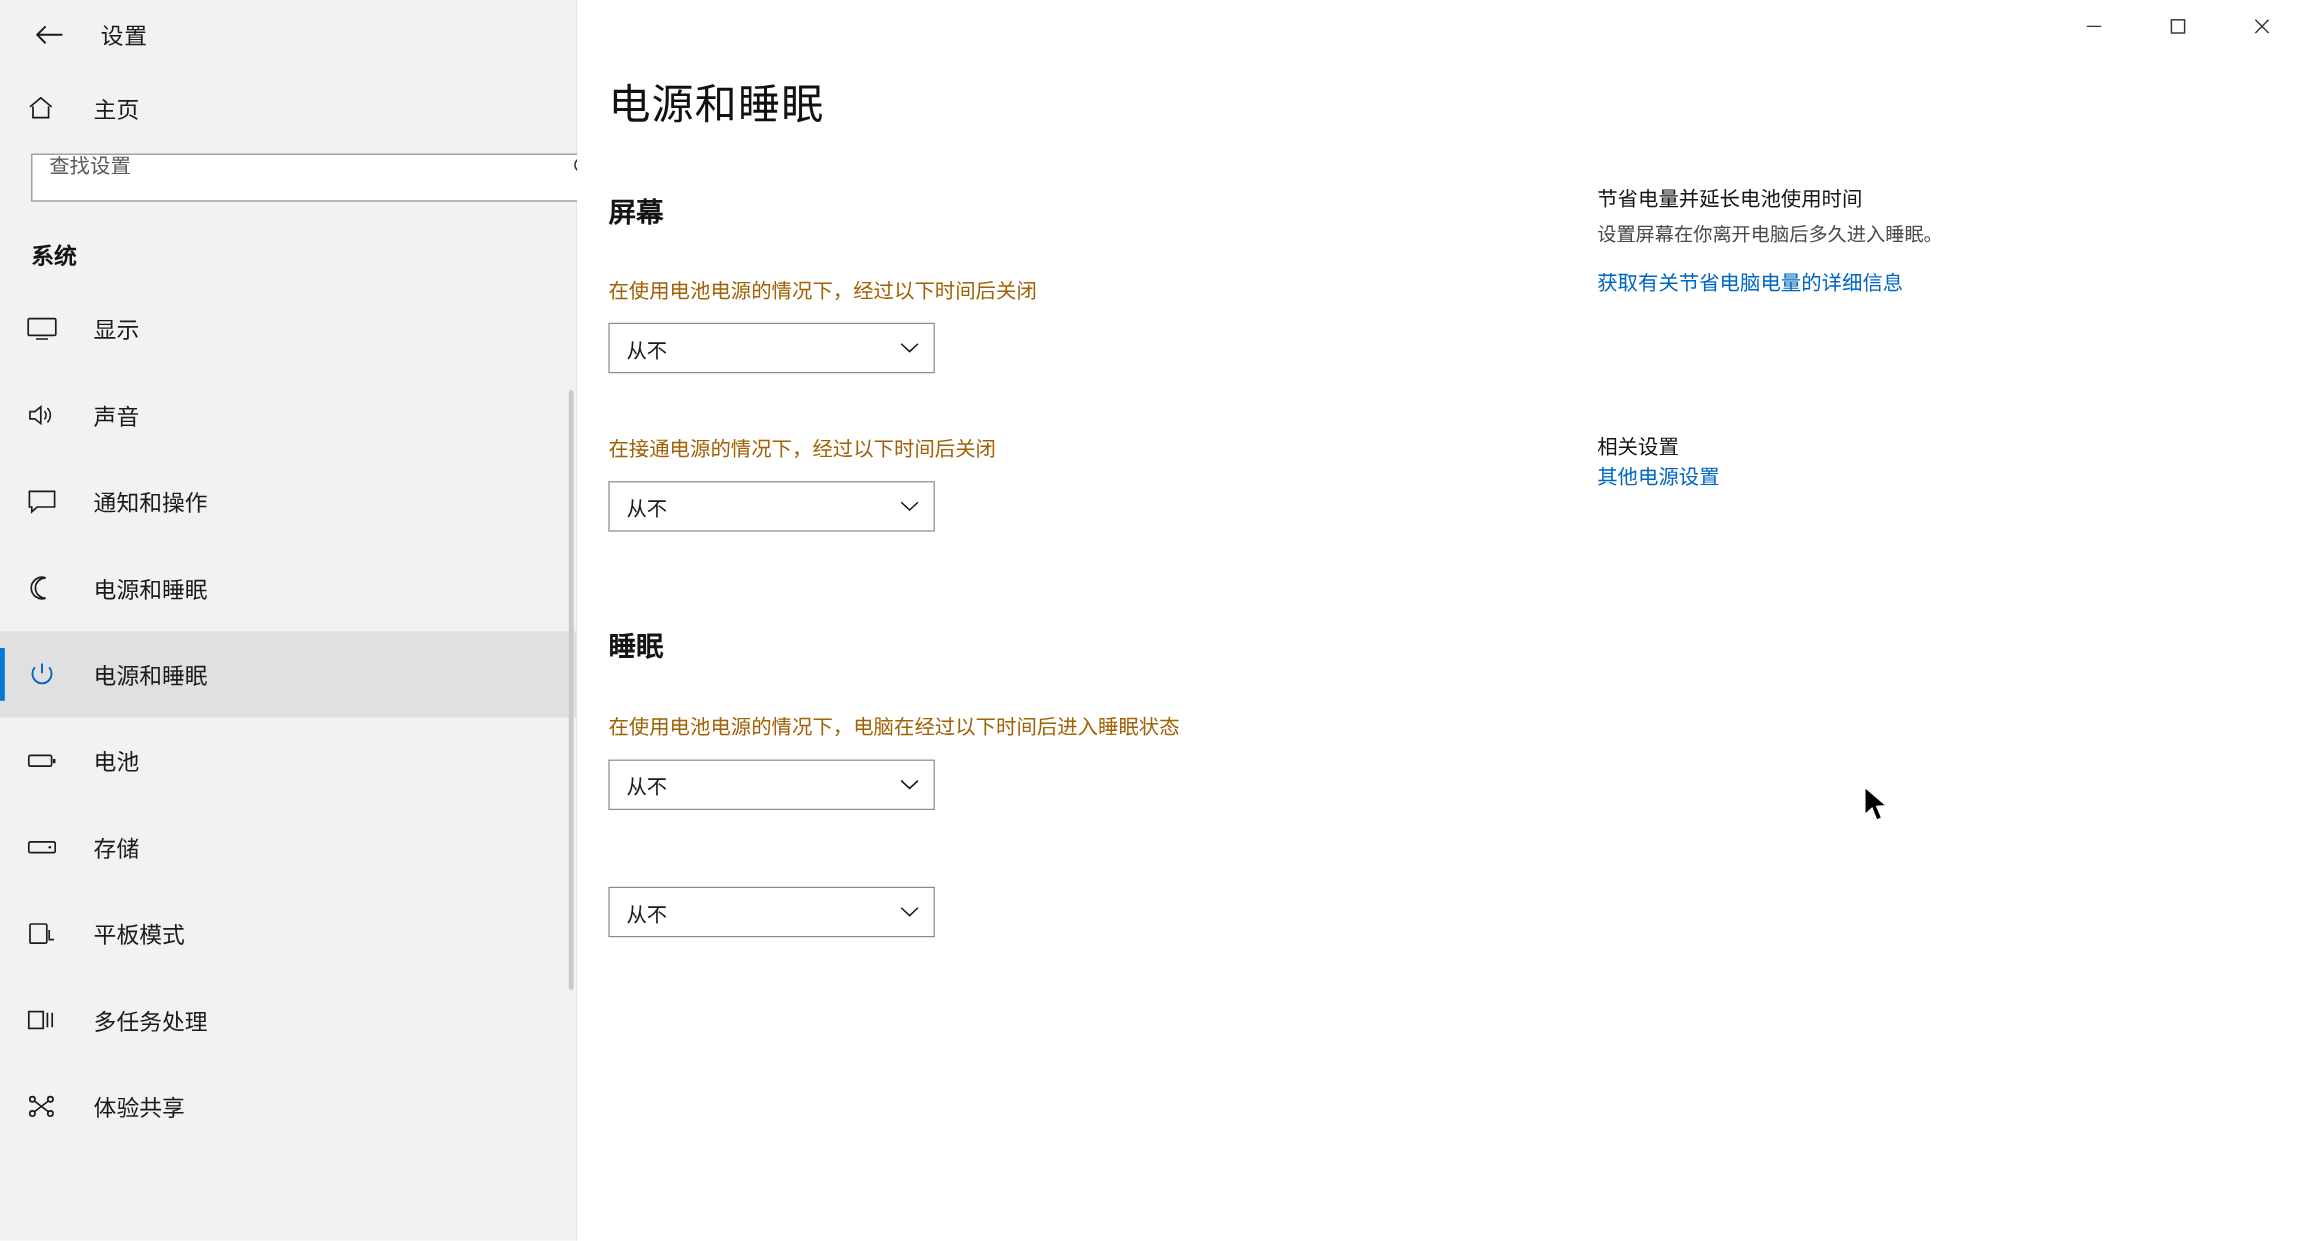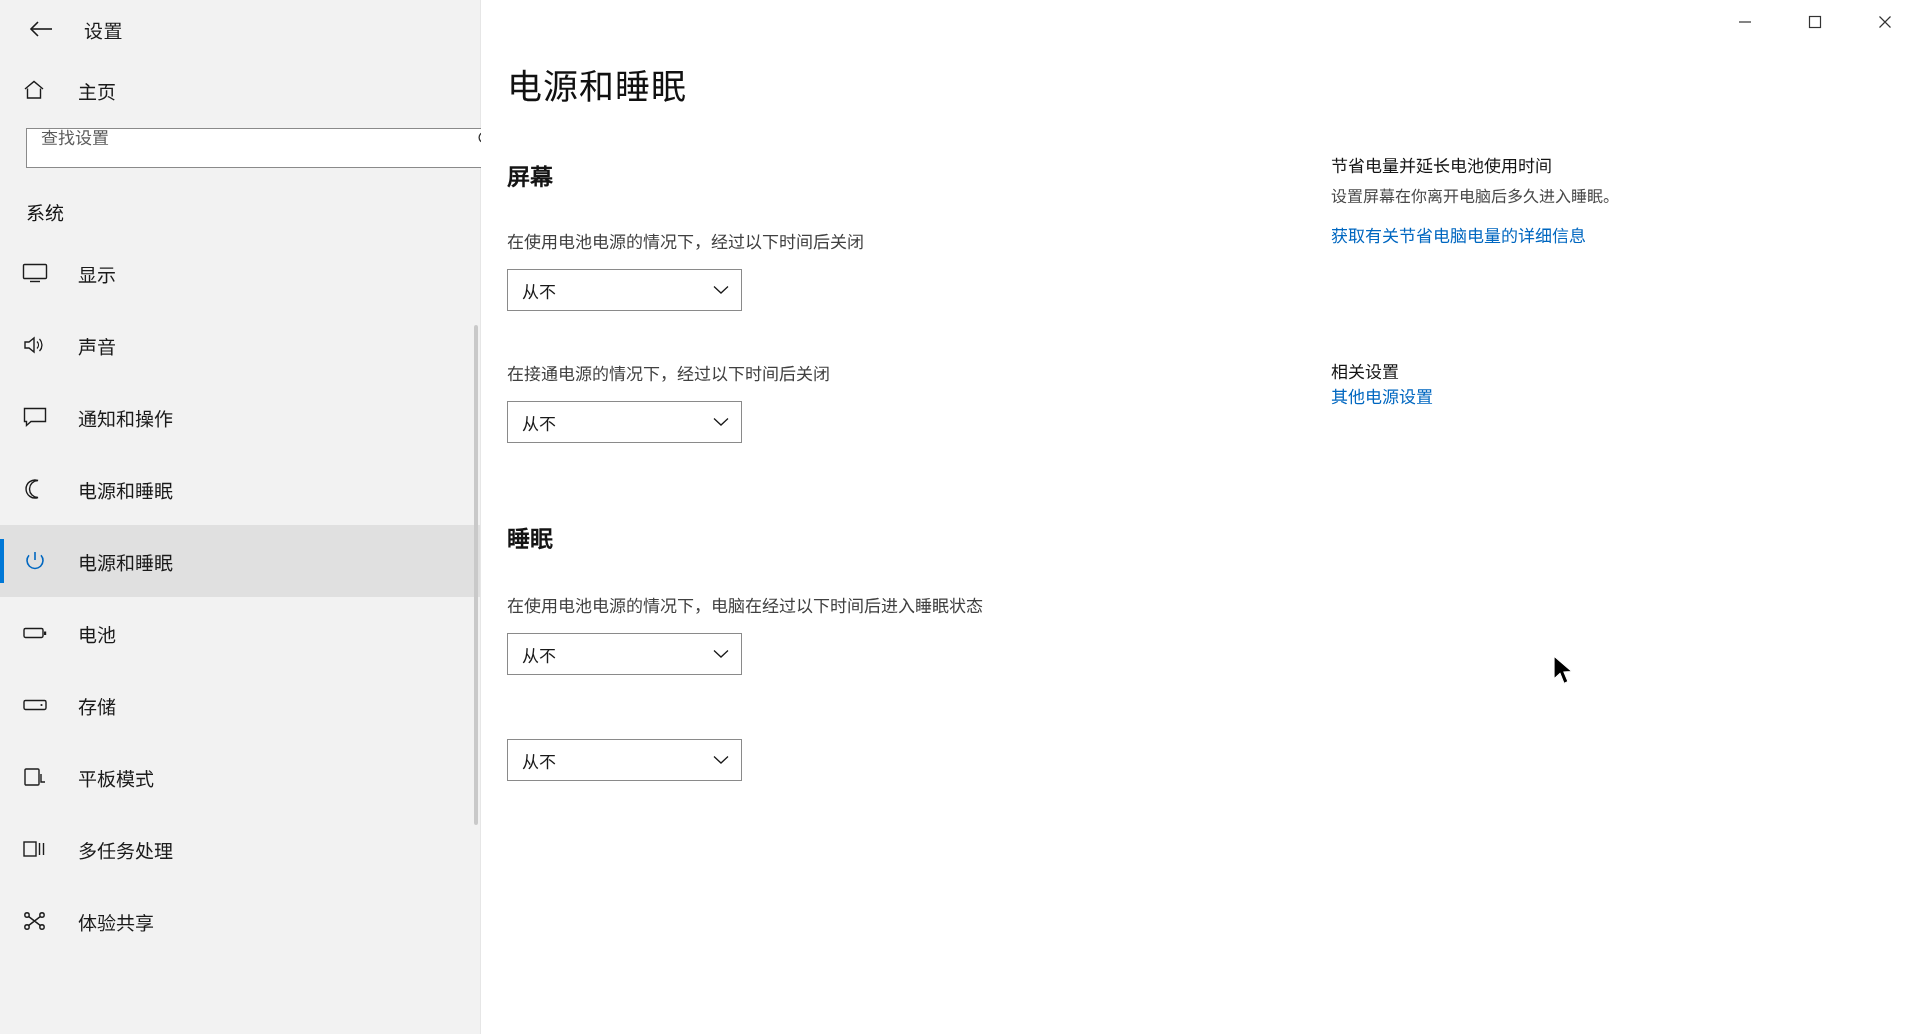--- a/index.html
+++ b/index.html
@@ -94,21 +94,21 @@
   .search-wrap input::placeholder { color: #5b5b5b; }
   .search-ic {
     width: 38px;
     display: flex;
     align-items: center;
     justify-content: center;
     color: #333;
   }
   .section-label {
     font-size: 19px;
-    font-weight: normal;
+    font-weight: bold;
     color: #141414;
     padding: 30px 0 6px 26px;
   }
   .nav {
     position: relative;
     margin-top: 6px;
   }
   .nav-item {
     position: relative;
     display: flex;
@@ -188,24 +188,24 @@
     color: #111111;
     letter-spacing: 1px;
   }
   .h2 {
     font-size: 23px;
     font-weight: bold;
     color: #141414;
   }
   .body-text {
     font-size: 17px;
-    color: #404040;
+    color: #a16207;
   }
   .combo {
-    width: 235px;
+    width: 272px;
     height: 42px;
     border: 1px solid #8a8a8a;
     background: #ffffff;
     box-sizing: border-box;
     display: flex;
     align-items: center;
     justify-content: space-between;
     padding: 0 12px 0 14px;
     font-size: 17px;
     color: #1a1a1a;

